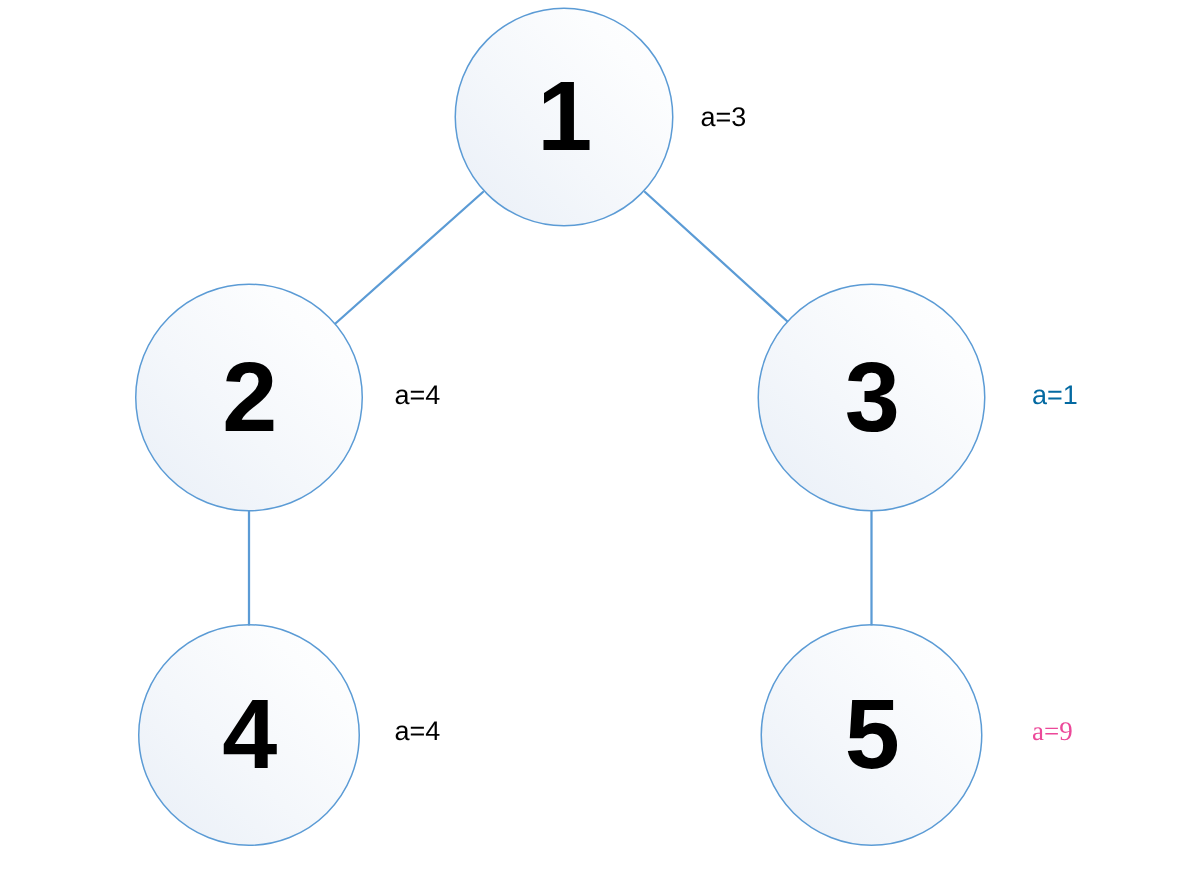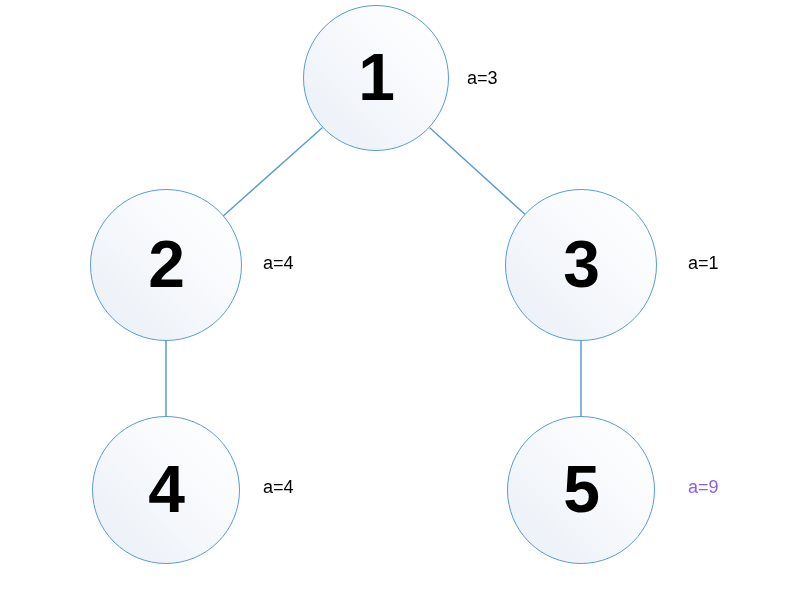--- a/index.html
+++ b/index.html
@@ -79,17 +79,17 @@
   </div>
   <div class="node" id="node-3" style="left: 92px; top: 416px; width: 148px; height: 148px; border-color: rgb(91, 155, 213);">
     <span class="node-label">4</span>
   </div>
   <div class="node" id="node-4" style="left: 507px; top: 416px; width: 148px; height: 148px; border-color: rgb(91, 155, 213);">
     <span class="node-label">5</span>
   </div>
 
   <div class="attr-label" id="attr-0" style="left: 467px; top: 69px; color: rgb(0, 0, 0);">a=3</div>
   <div class="attr-label" id="attr-1" style="left: 263px; top: 254px; color: rgb(0, 0, 0);">a=4</div>
-  <div class="attr-label" id="attr-2" style="left: 688px; top: 254px; color: #000000;">a=1</div>
+  <div class="attr-label" id="attr-2" style="left: 688px; top: 254px; color: #0369a1;">a=1</div>
   <div class="attr-label" id="attr-3" style="left: 263px; top: 478px; color: rgb(0, 0, 0);">a=4</div>
-  <div class="attr-label" id="attr-4" style="left: 688px; top: 478px; color: #8b5cf6;">a=9</div>
+  <div class="attr-label" id="attr-4" style="left: 688px; top: 478px; color: #ec4899; font-family: Liberation Serif, serif;">a=9</div>
 
 </div>
 
 </body></html>

